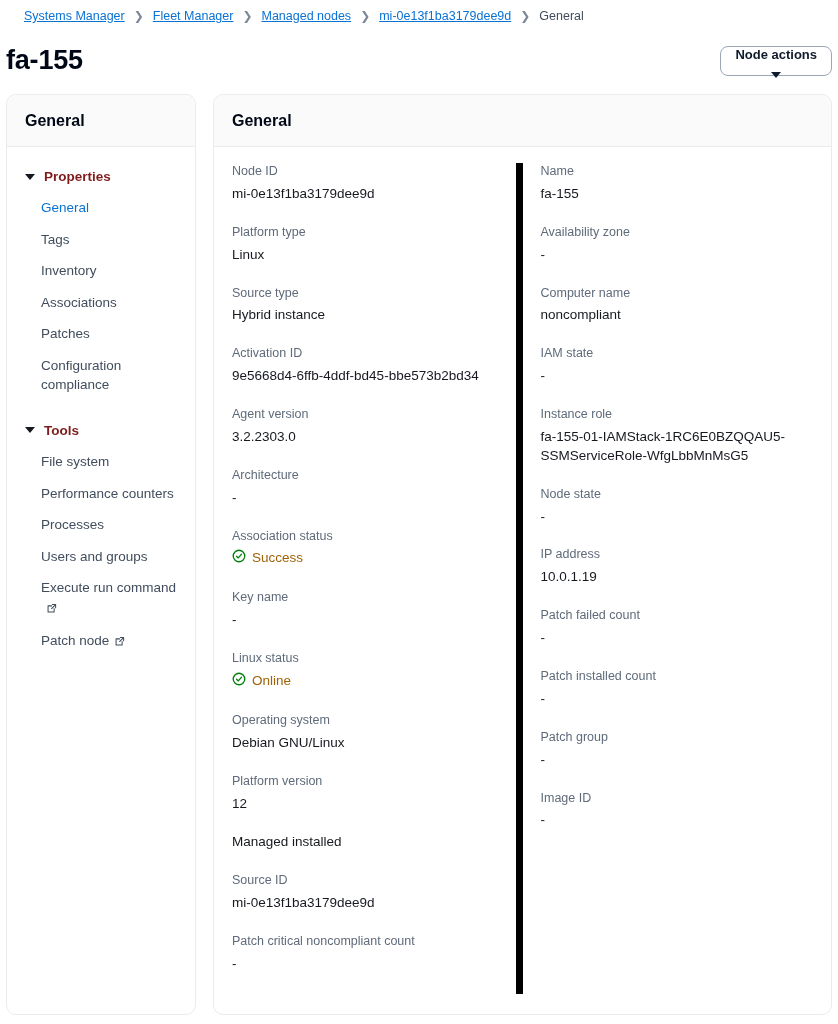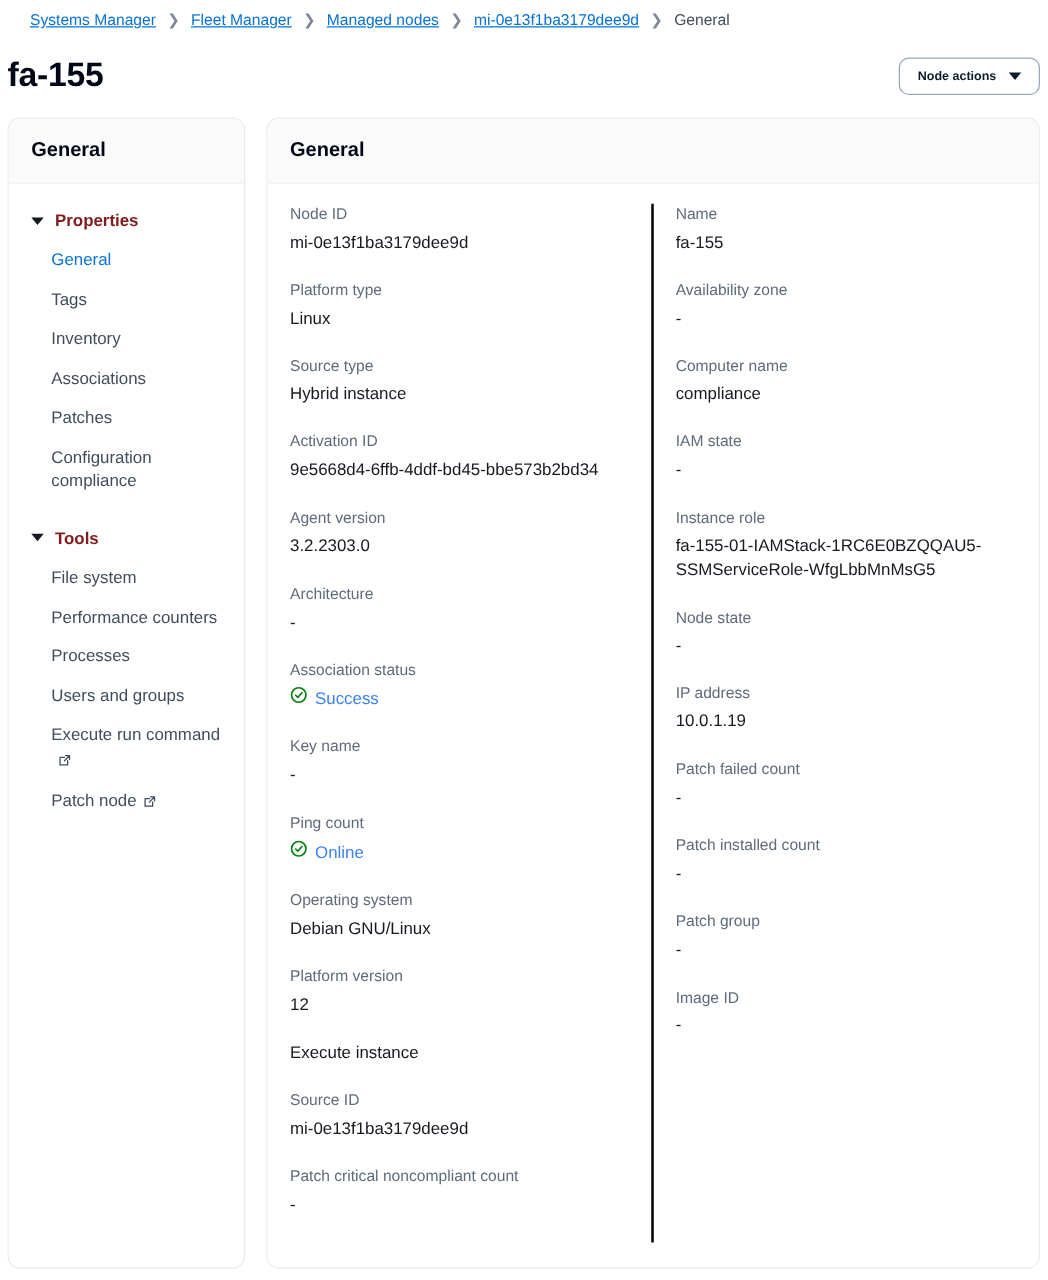--- a/index.html
+++ b/index.html
@@ -48,25 +48,26 @@
     margin: 0;
     line-height: 1.1;
   }
   .node-actions-btn {
     display: inline-flex; align-items: center; gap: 10px;
     background: #ffffff;
     border: 1px solid #9ba7b6;
     border-radius: 8px;
     padding: 0 14px;
     height: 30px;
-    font-size: 10px;
+    font-size: 13px;
     font-weight: 700;
     color: #0f1b2a;
     cursor: pointer;
     white-space: nowrap;
+    flex-direction: column;
   }
   .caret-down {
     width: 0; height: 0;
     border-left: 5px solid transparent;
     border-right: 5px solid transparent;
     border-top: 6px solid #0f1b2a;
     display: inline-block;
   }
 
   
@@ -146,38 +147,38 @@
   .panel-body {
     display: flex;
     padding: 16px 0 20px 0;
     flex: 1 1 auto;
   }
   .col {
     flex: 1 1 50%;
     padding: 0 18px;
     min-width: 0;
   }
-  .col.left { border-right: 2px solid #000000; }
+  .col.left { border-right: 7px solid #000000; }
 
   .field { margin-bottom: 20px; }
   .field-label {
     font-size: 12.5px;
     color: #5f6b7a;
     margin-bottom: 5px;
     line-height: 1.35;
   }
   .field-value {
     font-size: 13.5px;
     color: #16191f;
     line-height: 1.4;
     word-break: break-word;
   }
   .field-value.status {
-    display: inline-flex; align-items: center; gap: 6px;
-    color: #3b82f6; font-weight: 400;
+    display: inline-flex; gap: 6px;
+    color: #a16207; font-weight: 400;
   }
   .chk-icon { display: inline-block; vertical-align: -2px; }
 </style>
 </head>
 <body>
 
 <div class="page">
 
   <nav class="breadcrumb" id="breadcrumb-container">
       <span class="crumb-link">Systems Manager</span>
@@ -274,37 +275,37 @@
                 <span class="chk-icon"><svg width="14" height="14" viewBox="0 0 16 16" fill="none">
                     <circle cx="8" cy="8" r="6.6" stroke="#037f0c" stroke-width="1.5"></circle>
                     <path d="M5.2 8.2 7.2 10.2 10.9 5.9" stroke="#037f0c" stroke-width="1.5" stroke-linecap="round" stroke-linejoin="round"></path>
                   </svg></span>
                 <span>Success</span>
               </div></div>
             <div class="field">
               <div class="field-label">Key name</div>
               <div class="field-value">-</div>
             </div>
-            <div class="field"><div class="field-label">Ping count</div><div class="field-value status">
+            <div class="field"><div class="field-label">Linux status</div><div class="field-value status">
                 <span class="chk-icon"><svg width="14" height="14" viewBox="0 0 16 16" fill="none">
                     <circle cx="8" cy="8" r="6.6" stroke="#037f0c" stroke-width="1.5"></circle>
                     <path d="M5.2 8.2 7.2 10.2 10.9 5.9" stroke="#037f0c" stroke-width="1.5" stroke-linecap="round" stroke-linejoin="round"></path>
                   </svg></span>
                 <span>Online</span>
               </div></div>
             <div class="field">
               <div class="field-label">Operating system</div>
               <div class="field-value">Debian GNU/Linux</div>
             </div>
             <div class="field">
               <div class="field-label">Platform version</div>
               <div class="field-value">12</div>
             </div>
             <div class="field">
-              <div class="field-value">Execute instance</div>
+              <div class="field-value">Managed installed</div>
             </div>
             <div class="field">
               <div class="field-label">Source ID</div>
               <div class="field-value">mi-0e13f1ba3179dee9d</div>
             </div>
             <div class="field">
               <div class="field-label">Patch critical noncompliant count</div>
               <div class="field-value">-</div>
             </div>
           </div>
@@ -312,21 +313,21 @@
             <div class="field">
               <div class="field-label">Name</div>
               <div class="field-value">fa-155</div>
             </div>
             <div class="field">
               <div class="field-label">Availability zone</div>
               <div class="field-value">-</div>
             </div>
             <div class="field">
               <div class="field-label">Computer name</div>
-              <div class="field-value">compliance</div>
+              <div class="field-value">noncompliant</div>
             </div>
             <div class="field">
               <div class="field-label">IAM state</div>
               <div class="field-value">-</div>
             </div>
             <div class="field">
               <div class="field-label">Instance role</div>
               <div class="field-value">fa-155-01-IAMStack-1RC6E0BZQQAU5-SSMServiceRole-WfgLbbMnMsG5</div>
             </div>
             <div class="field">

